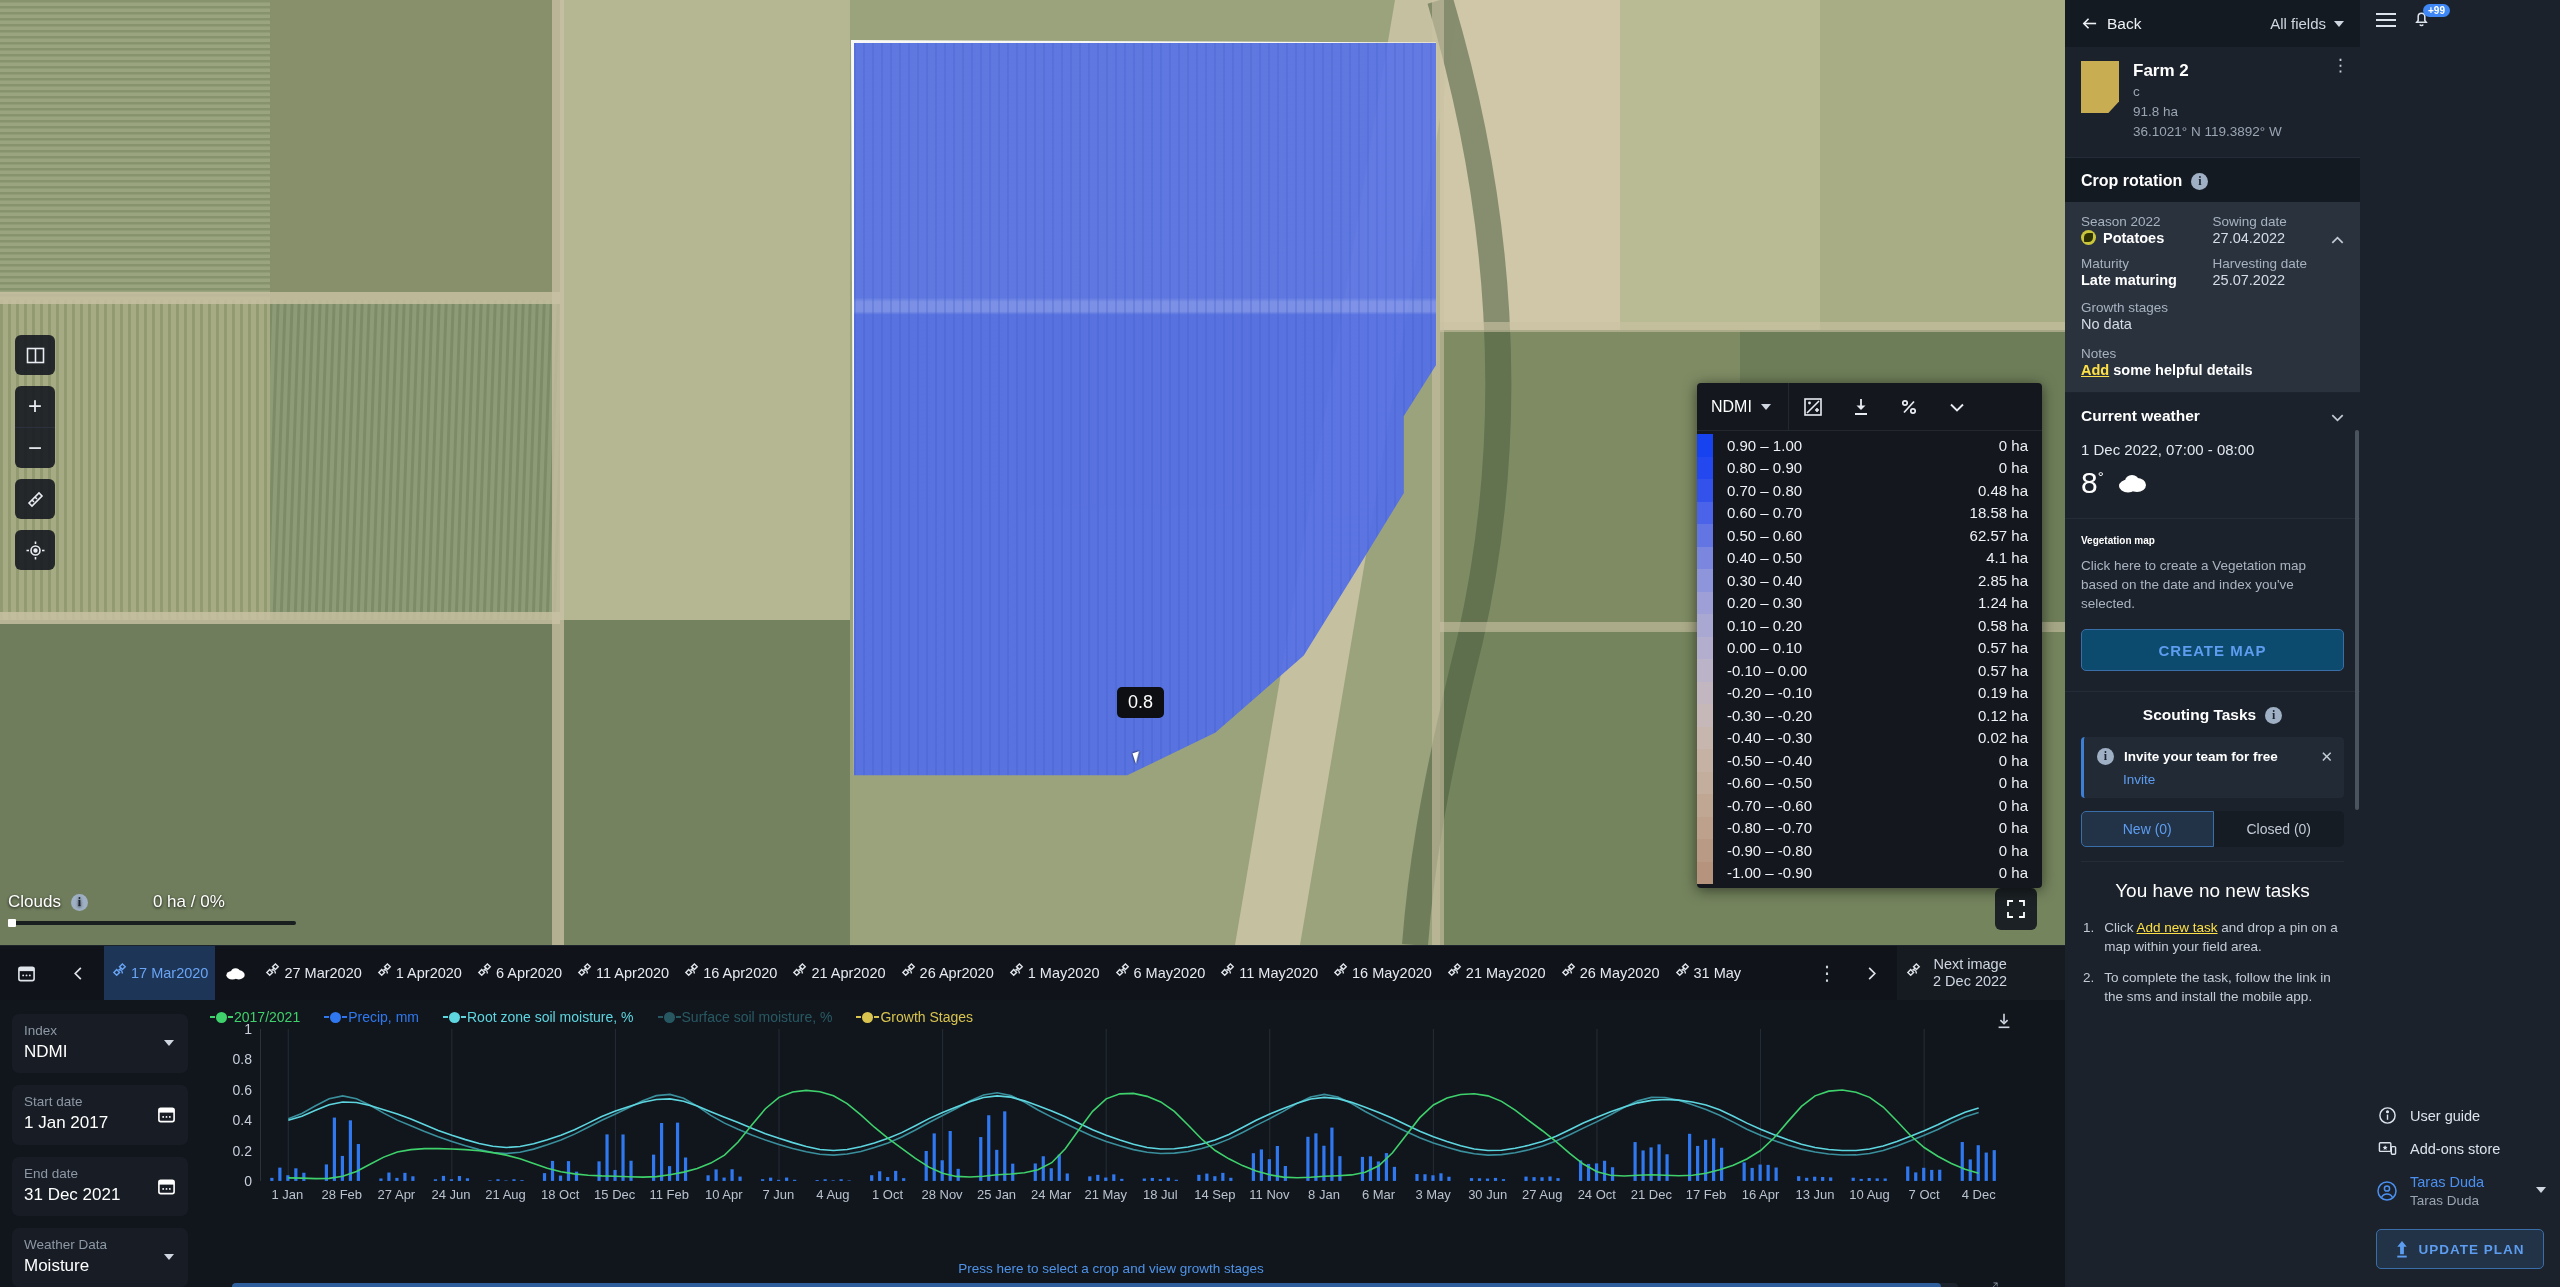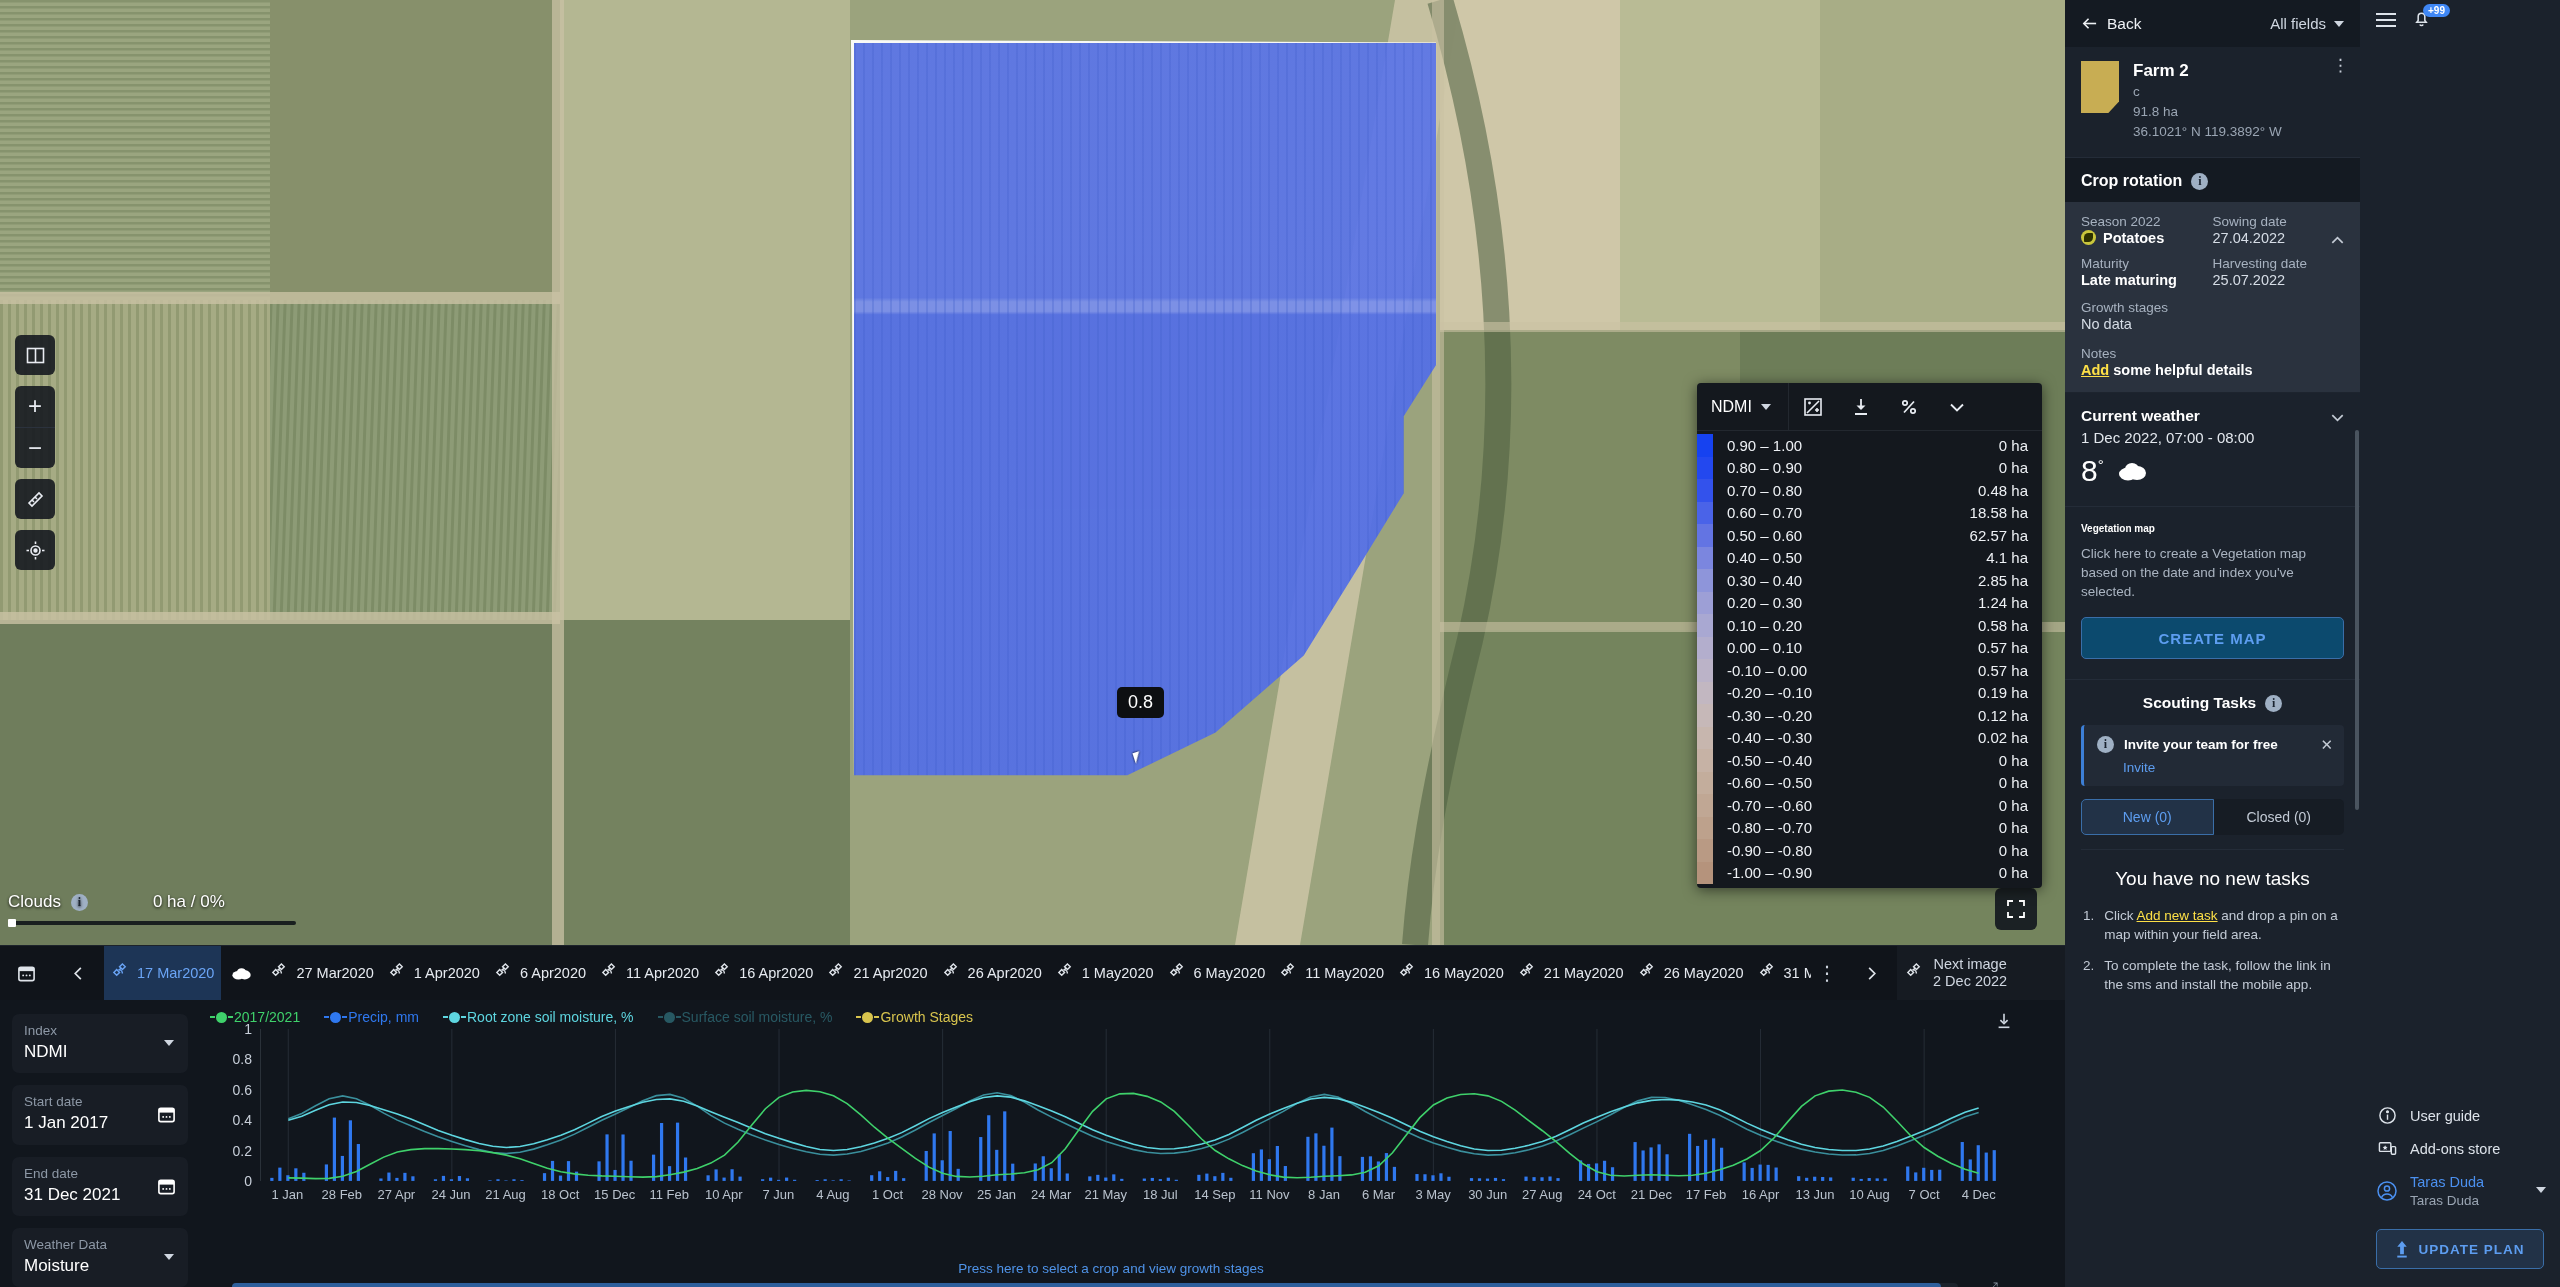--- a/index.html
+++ b/index.html
@@ -148,21 +148,21 @@
     background: #10141a;
     display: flex; align-items: center;
     border-top: 1px solid #1d232b;
   }
   .tl-btn {
     width: 52px; height: 55px; display: flex; align-items: center; justify-content: center;
     color: #dfe4ea; cursor: pointer; flex: 0 0 auto;
   }
   .tl-scroll { flex: 1; display: flex; align-items: center; height: 55px; overflow: hidden; }
   .tl-item {
-    display: flex; align-items: center; gap: 7px;
+    display: flex; align-items: center; gap: 1px;
     height: 55px; padding: 0 7px; cursor: pointer; flex: 0 0 auto;
     color: #e6eaf0;
   }
   .tl-item.active { background: #1d3556; color: #6aa4f5; }
   .tl-item.active .sat-icon svg { stroke: #6aa4f5; }
   .tl-date { font-size: 14.5px; line-height: 17px; text-align: center; white-space: nowrap; }
   .tl-cloud { padding: 0 10px; display: flex; align-items: center; cursor: pointer; flex: 0 0 auto; }
   .tl-next {
     width: 168px; height: 55px; display: flex; align-items: center; gap: 9px;
     padding-left: 8px; background: #161b22; cursor: pointer; flex: 0 0 auto;
@@ -292,21 +292,21 @@
   .crop-ic::after {
     content: ''; position: absolute; left: 3px; top: 3px; width: 9px; height: 9px;
     background: #2c3000; border-radius: 50% 10% 50% 10%;
   }
   .rot-chev { position: absolute; right: 14px; top: 30px; color: #c3cad4; cursor: pointer; }
   .rot-notes { margin-top: 14px; }
   .link { color: #fde047; text-decoration: underline; cursor: pointer; }
 
   .weather-sec { padding: 14px 16px 18px 16px; border-bottom: 1px solid #242c38; position: relative; background:#1b222c; }
   .weather-title { font-size: 15.5px; font-weight: bold; color: #fff; }
-  .weather-time { font-size: 15px; color: #e3e8ee; margin-top: 4px; }
+  .weather-time { font-size: 15px; color: #e3e8ee; margin-top: 16px; }
   .weather-now { display: flex; align-items: center; gap: 12px; margin-top: 8px; }
   .temp { font-size: 30px; color: #fff; }
   .temp sup { font-size: 15px; vertical-align: super; }
   .w-chev { position: absolute; right: 14px; top: 16px; color: #c3cad4; cursor: pointer; }
 
   .veg-sec { padding: 16px 16px 20px 16px; border-bottom: 1px solid #242c38; background:#1b222c; }
   .veg-title { font-size: 10px; font-weight: bold; color: #fff; }
   .veg-desc { font-size: 13.5px; color: #aab4c1; margin-top: 10px; line-height: 19px; }
   .btn-outline {
     margin-top: 16px; height: 42px; border: 1px solid #3a6ea8; border-radius: 5px;

